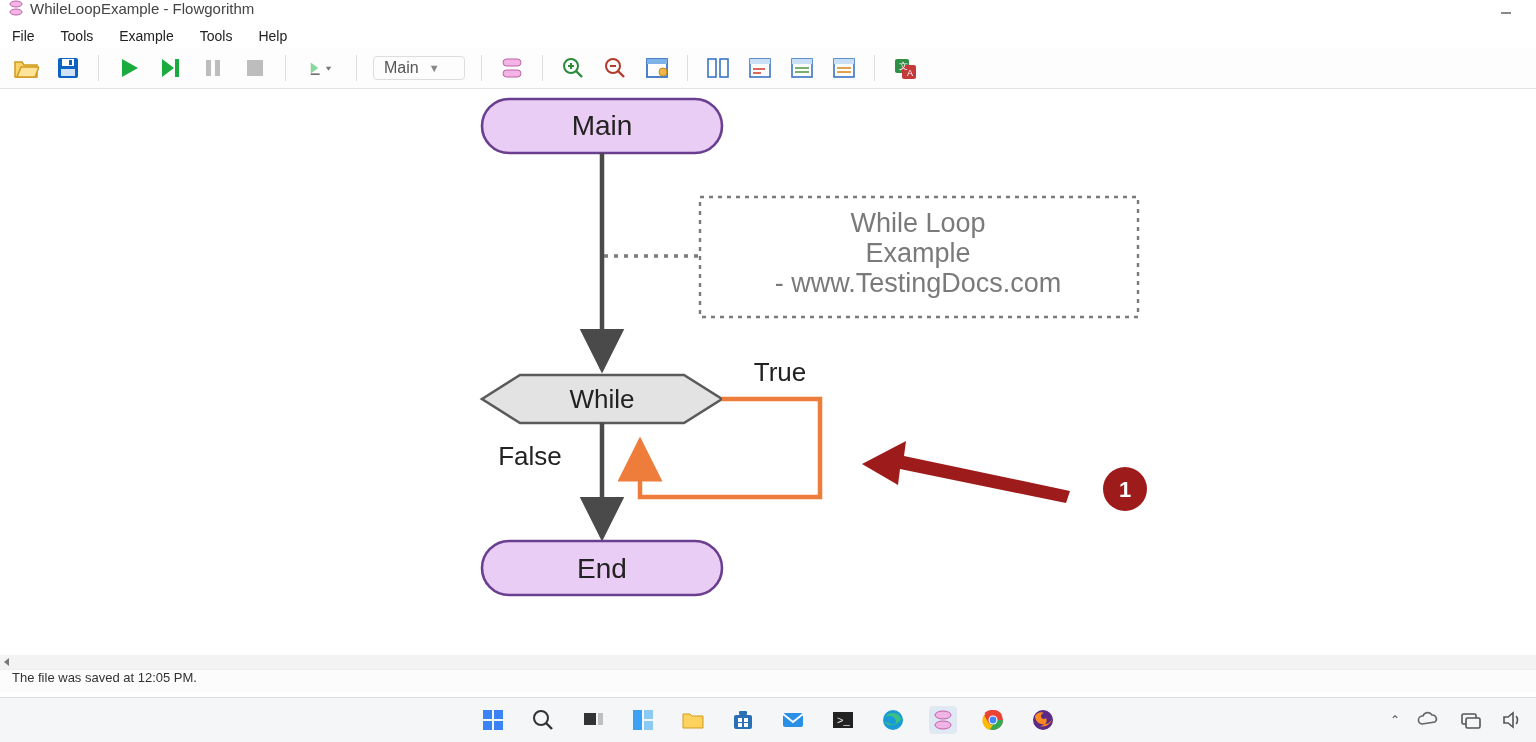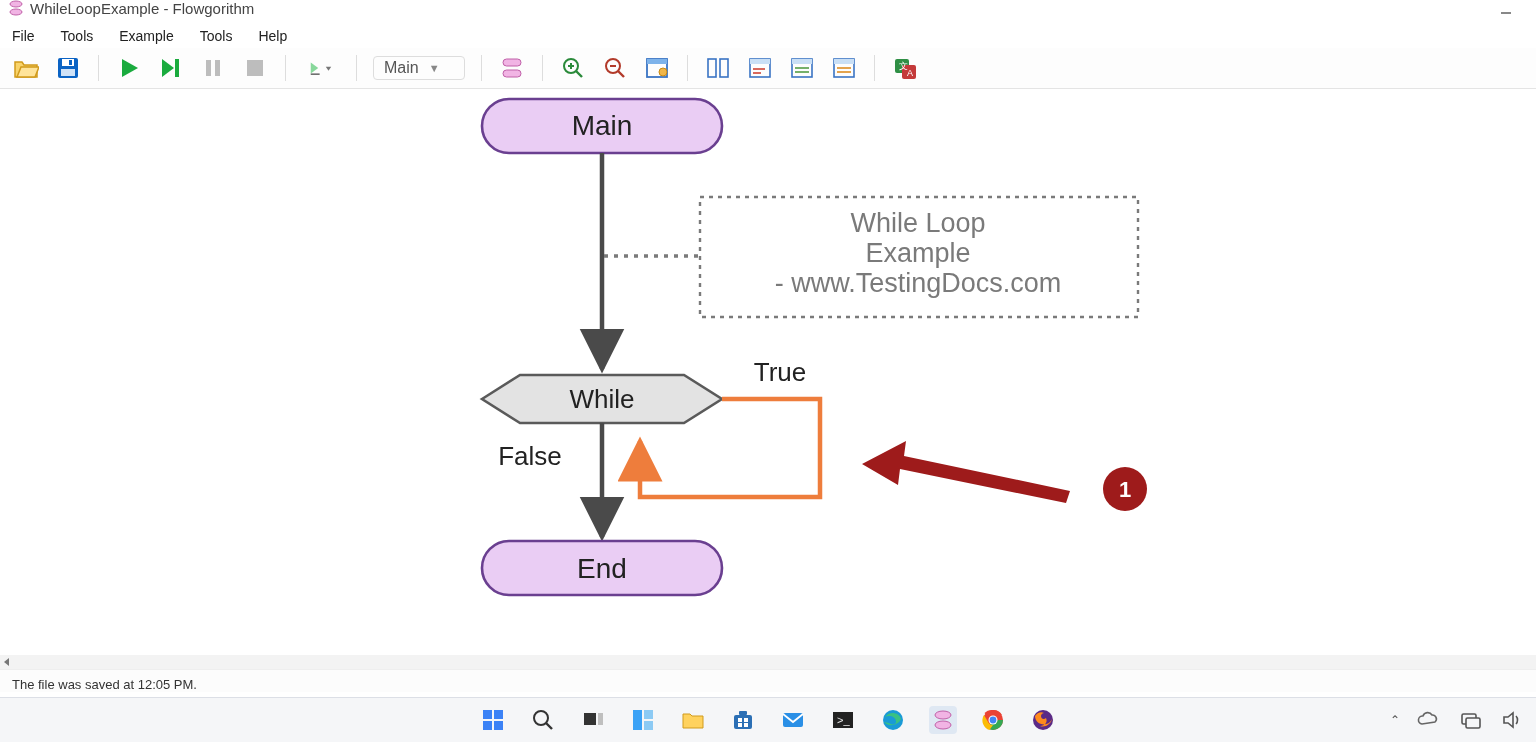--- a/index.html
+++ b/index.html
@@ -19,21 +19,21 @@
   .tb{width:28px;height:28px;display:flex;align-items:center;justify-content:center}
   .tb svg{width:26px;height:26px}
   .func-dd{display:flex;align-items:center;gap:10px;font-size:16px;color:#555;border:1px solid #ddd;border-radius:4px;padding:2px 10px;min-width:70px}
   .func-dd .chev{font-size:11px;color:#888}
   
   .canvas-wrap{position:relative;width:1536px;height:566px;background:#fff}
   .canvas-wrap svg{position:absolute;left:0;top:0}
   
   .hscroll{height:14px;background:#f3f3f3;display:flex;align-items:center;padding:0 2px;font-size:11px;color:#666}
   
-  .status{height:22px;padding:0 12px;display:flex;align-items:flex-end;font-size:13px;color:#333;background:#fcfcfc;border-top:1px solid #eee}
+  .status{height:22px;padding:0 12px;display:flex;align-items:flex-start;font-size:13px;color:#333;background:#fcfcfc;border-top:1px solid #eee}
   
   .taskbar{position:absolute;left:0;bottom:0;width:1536px;height:44px;background:#f5f6f8;border-top:1px solid #dcdfe6;display:flex;align-items:center}
   .taskbar .center{position:absolute;left:50%;transform:translateX(-50%);display:flex;gap:22px;align-items:center}
   .taskbar .tray{position:absolute;right:10px;display:flex;gap:14px;align-items:center;color:#555}
   .tb-icon{width:28px;height:28px;display:flex;align-items:center;justify-content:center}
   .tb-icon svg{width:24px;height:24px}
 </style>
 </head>
 <body>
 

